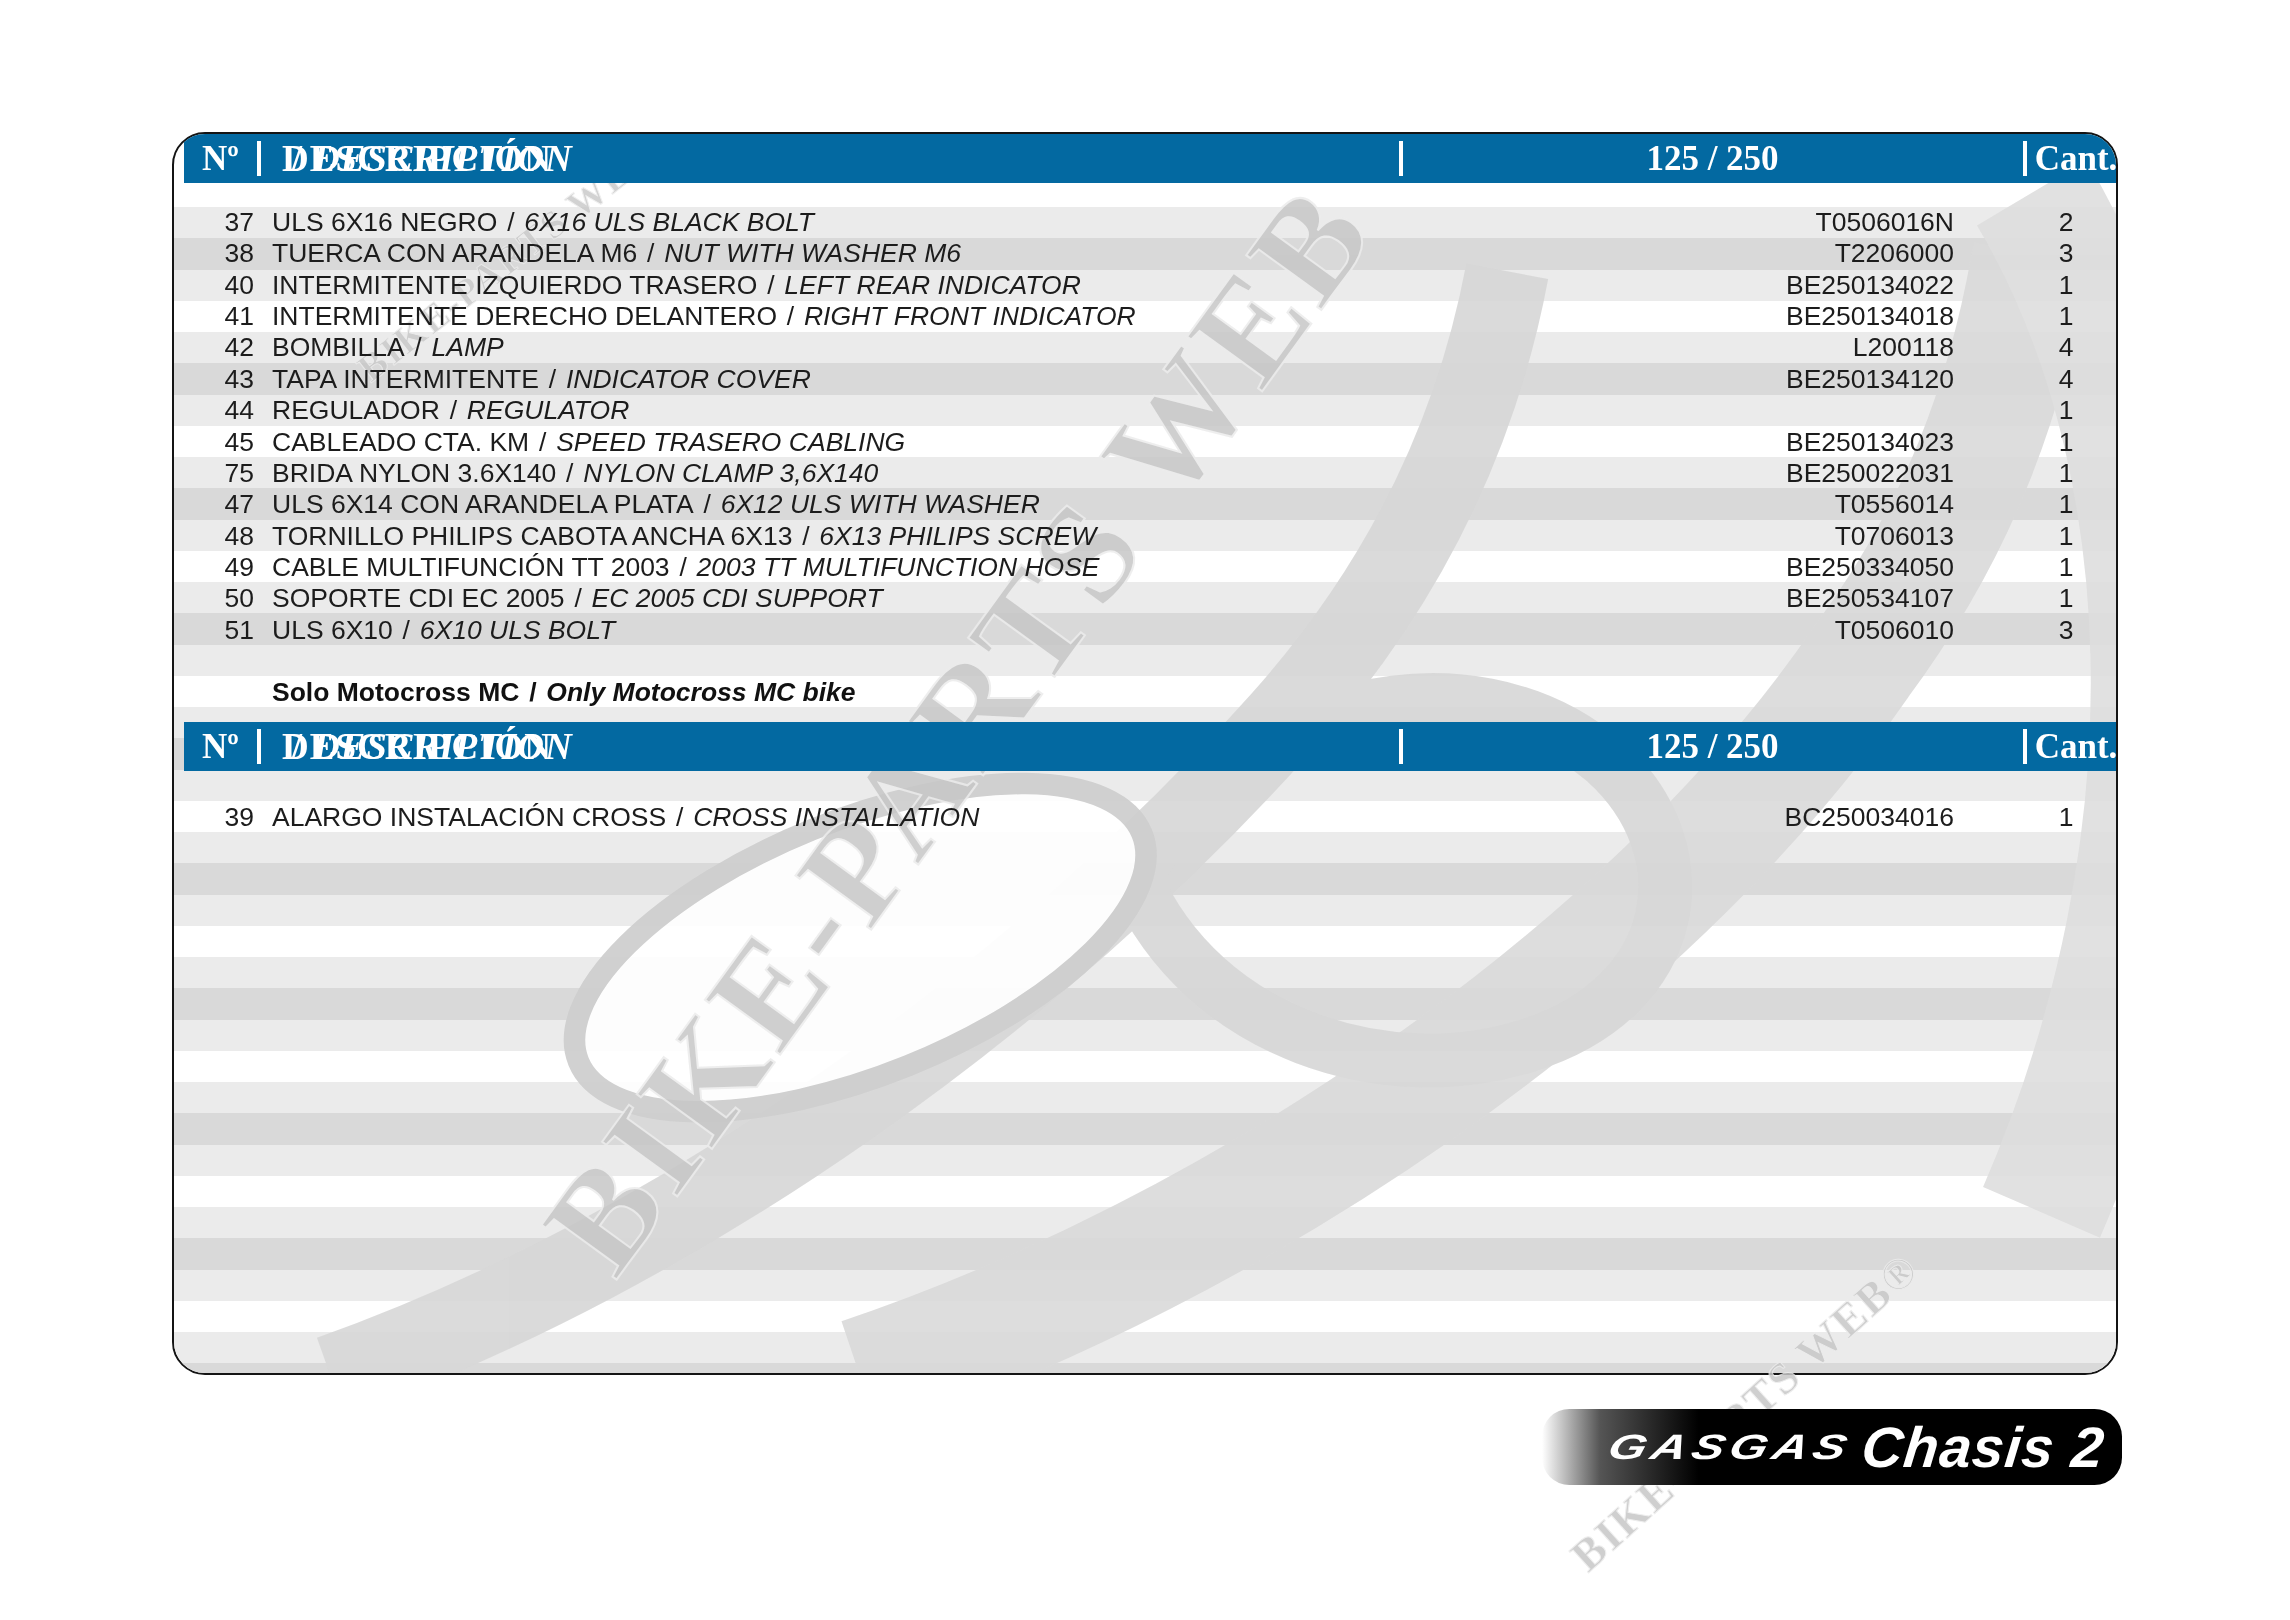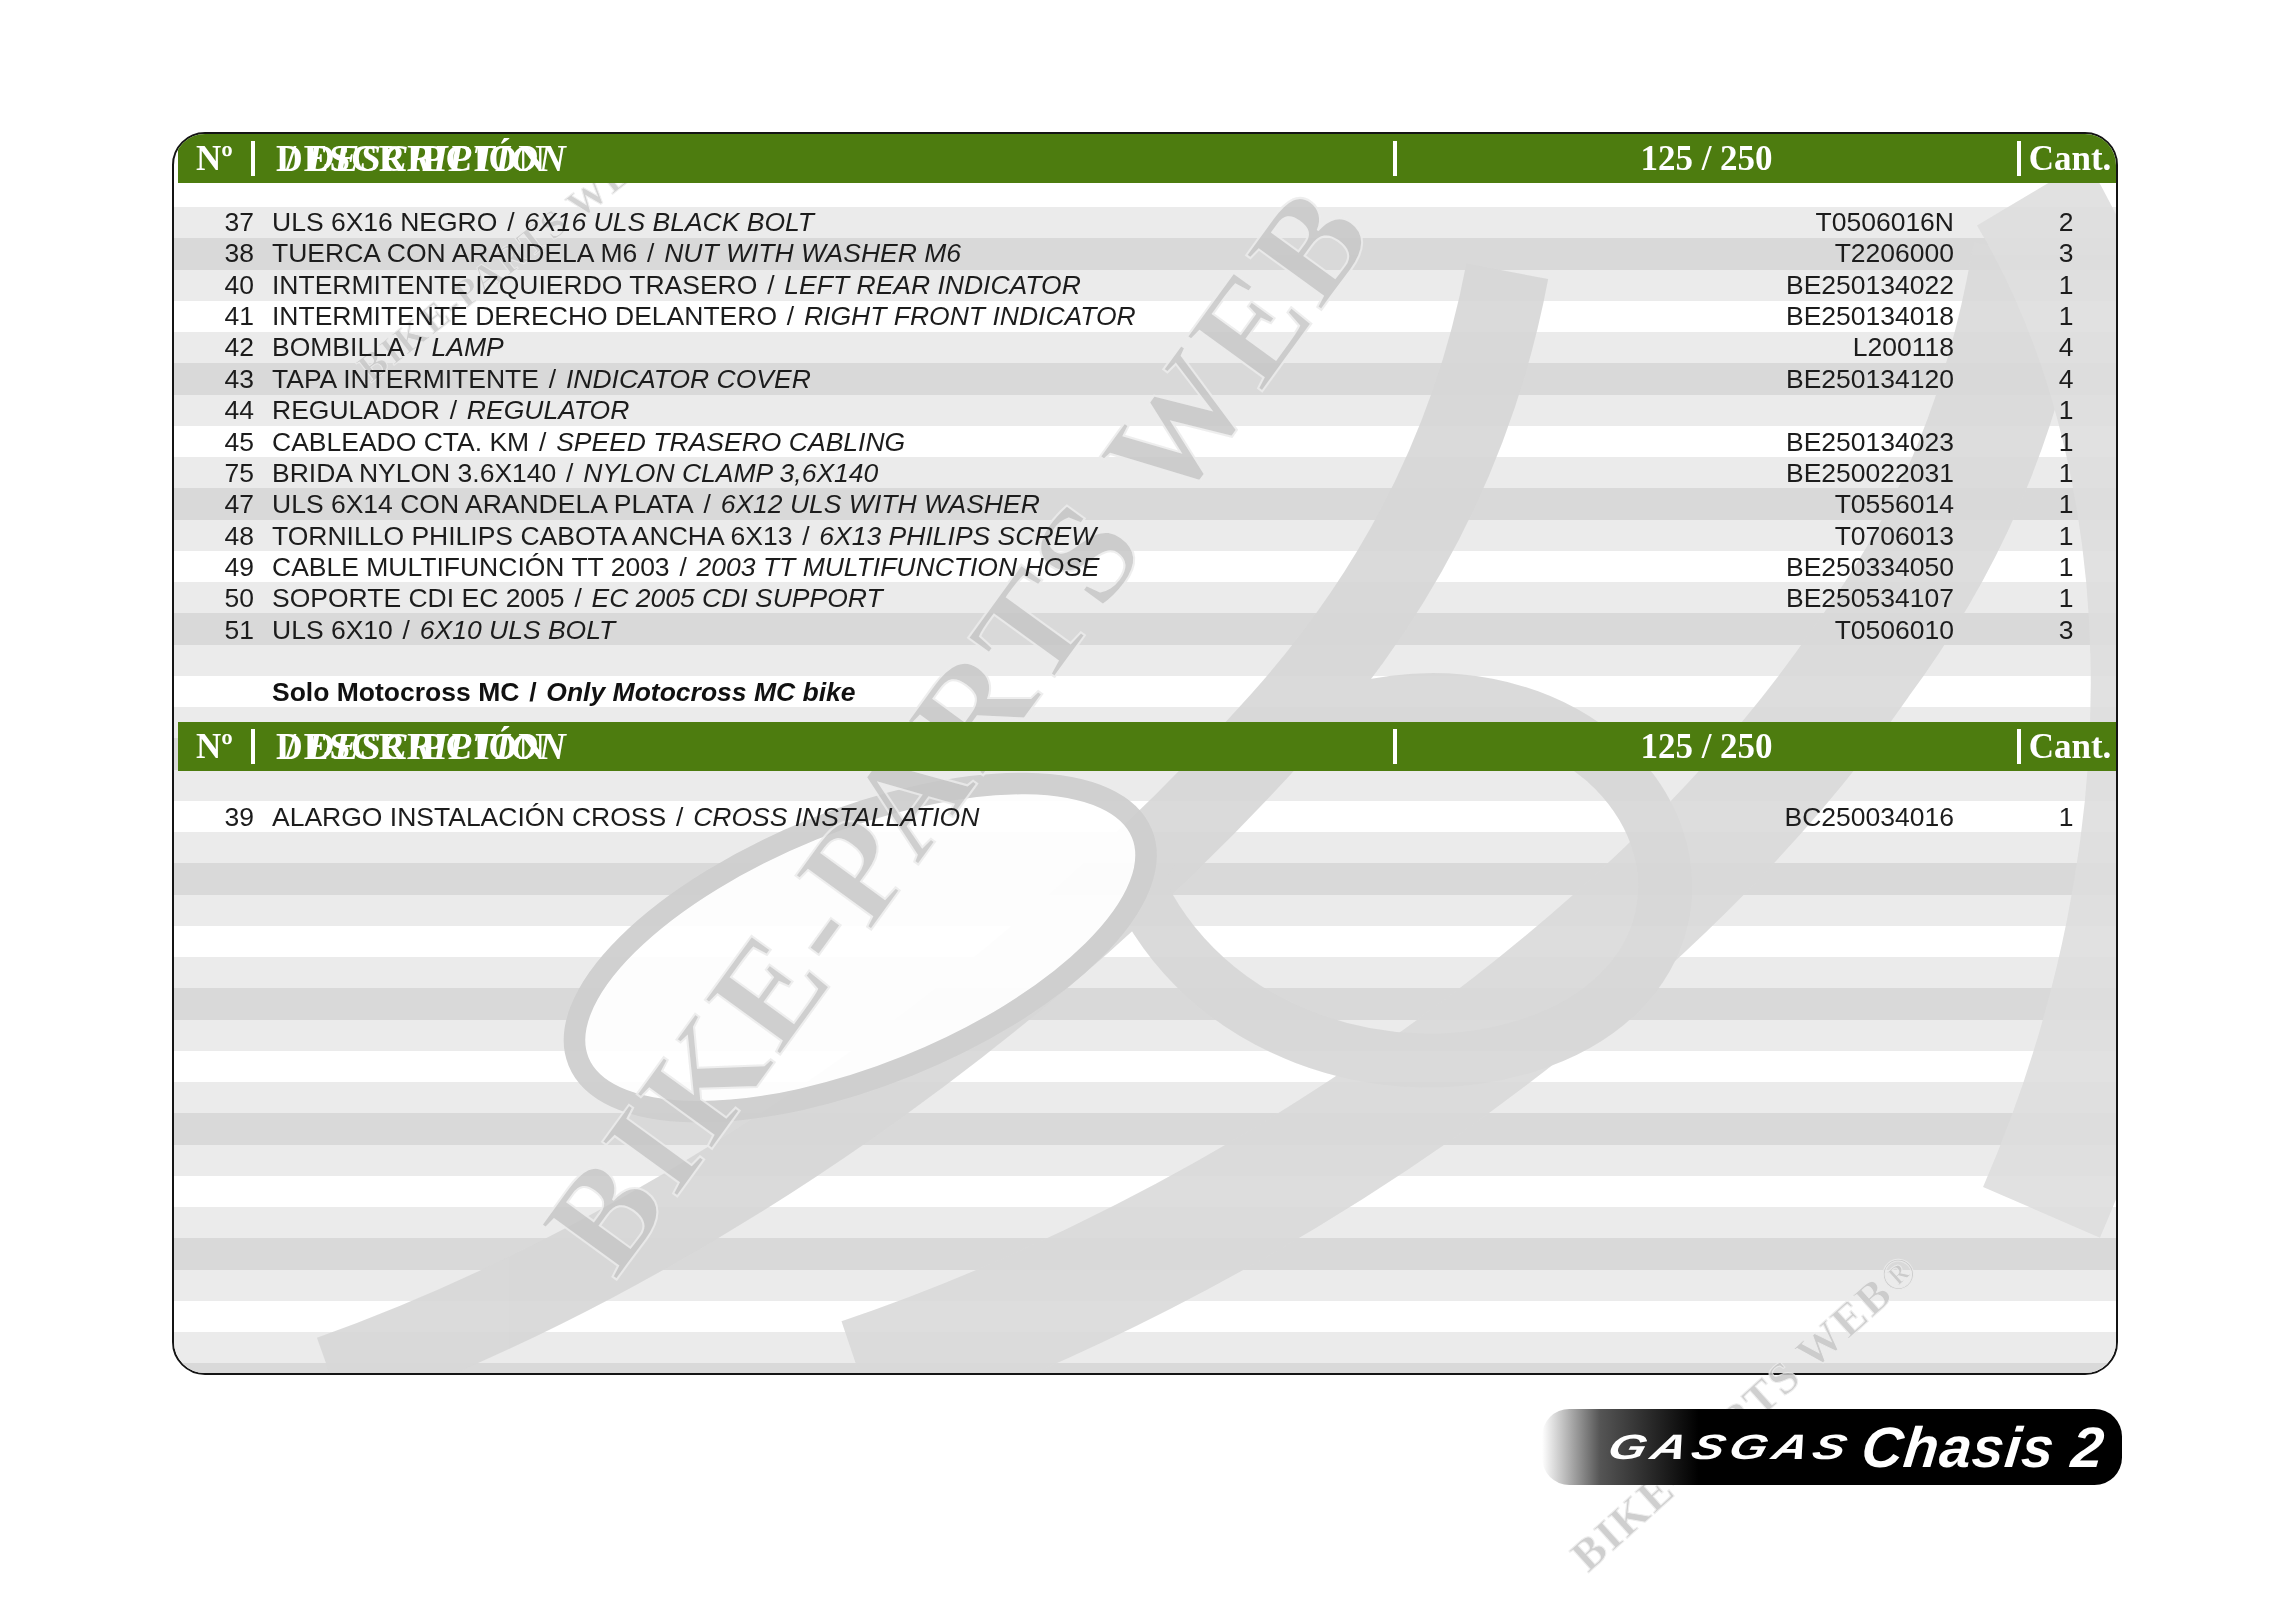--- a/index.html
+++ b/index.html
@@ -32,21 +32,21 @@
             letter-spacing:5.9px; transform:rotate(-54deg); opacity:.85; z-index:2; }
   .wm-top { left:118px; top:-59px; width:451px; height:353px; font-size:39px;
             letter-spacing:2px; transform:rotate(-38deg); opacity:.8; z-index:2;
             -webkit-text-stroke:1px #ececec; }
   .wm-bottom { left:1539px; top:1255px; width:412px; height:314px; font-size:45px;
             letter-spacing:2px; transform:rotate(-42deg); opacity:.85; z-index:2;
             -webkit-text-stroke:1px #ececec; }
 
   
   .bar {
-    position:absolute; left:4px; width:100%; height:49px; background:#4d7c0f;
+    position:absolute; left:10px; width:100%; height:49px; background:#0369a1;
     z-index:3; color:#ffffff; font-family:"Liberation Serif", serif; font-weight:bold;text-decoration:underline;
   }
   .bar1 { top:0; } .bar2 { top:588px; }
   .bar span { position:absolute; line-height:49px; }
   .h-no    { left:0; width:73px; text-align:center; font-size:35px; }
   .h-desc  { left:98px; font-size:37px; letter-spacing:1px; }
   .h-desc .hsep { position:static; padding:0 9.8px; }
   .h-desc .hit  { position:static; font-style:italic; }
   .h-model { left:1219px; width:619px; text-align:center; font-size:35px; }
   .h-qty   { left:1843px; width:98px; text-align:center; font-size:35px; }

